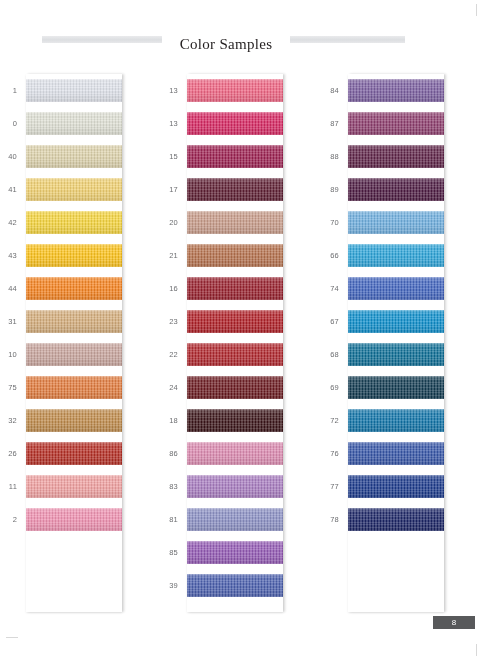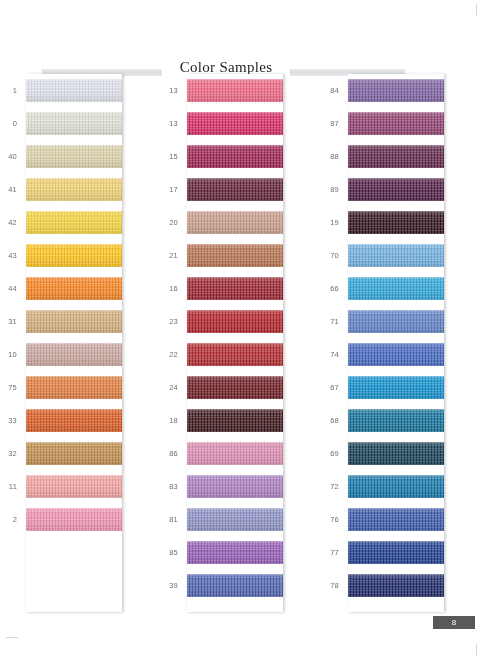--- a/index.html
+++ b/index.html
@@ -28,26 +28,26 @@
     position: absolute;
     background: #d8d8d8;
   }
   .crop-tr { top: 4px; right: 6px; width: 1px; height: 12px; }
   .crop-br { bottom: 4px; right: 6px; width: 1px; height: 12px; }
   .crop-bl { bottom: 22px; left: 6px; width: 12px; height: 1px; }
 
   
   .header {
     position: absolute;
-    top: 52px;
+    top: 36px;
     left: 0;
     width: 447px;
     height: 24px;
     display: flex;
-    align-items: flex-end;
+    align-items: flex-start;
     justify-content: center;
   }
   .rule {
     height: 7px;
     background: linear-gradient(to bottom, #e9eaec 0%, #dcdee1 55%, #e7e8ea 100%);
   }
   .rule-left  { width: 120px; margin-right: 18px; }
   .rule-right { width: 115px; margin-left: 18px; }
   .page-title {
     font-size: 15px;
@@ -241,29 +241,29 @@
               <div class="swatch" style="background: rgb(200, 164, 156);"></div>
             </div>
           </div>
           <div class="row">
             <div class="swatch-label">75</div>
             <div class="swatch-wrap">
               <div class="swatch" style="background: rgb(225, 122, 60);"></div>
             </div>
           </div>
           <div class="row">
-            <div class="swatch-label">33</div>
-            <div class="swatch-wrap">
-              <div class="swatch" style="background: rgb(217, 88, 31);"></div>
-            </div>
-          </div>
-          <div class="row">
             <div class="swatch-label">32</div>
             <div class="swatch-wrap">
               <div class="swatch" style="background: rgb(191, 138, 74);"></div>
+            </div>
+          </div>
+          <div class="row">
+            <div class="swatch-label">26</div>
+            <div class="swatch-wrap">
+              <div class="swatch" style="background: rgb(181, 46, 36);"></div>
             </div>
           </div>
           <div class="row">
             <div class="swatch-label">11</div>
             <div class="swatch-wrap">
               <div class="swatch" style="background: rgb(240, 160, 160);"></div>
             </div>
           </div>
           <div class="row">
             <div class="swatch-label">2</div>
@@ -395,41 +395,29 @@
               <div class="swatch" style="background: rgb(94, 35, 71);"></div>
             </div>
           </div>
           <div class="row">
             <div class="swatch-label">89</div>
             <div class="swatch-wrap">
               <div class="swatch" style="background: rgb(77, 27, 66);"></div>
             </div>
           </div>
           <div class="row">
-            <div class="swatch-label">19</div>
-            <div class="swatch-wrap">
-              <div class="swatch" style="background: rgb(46, 16, 24);"></div>
-            </div>
-          </div>
-          <div class="row">
             <div class="swatch-label">70</div>
             <div class="swatch-wrap">
               <div class="swatch" style="background: rgb(110, 174, 222);"></div>
             </div>
           </div>
           <div class="row">
             <div class="swatch-label">66</div>
             <div class="swatch-wrap">
               <div class="swatch" style="background: rgb(43, 163, 216);"></div>
-            </div>
-          </div>
-          <div class="row">
-            <div class="swatch-label">71</div>
-            <div class="swatch-wrap">
-              <div class="swatch" style="background: rgb(91, 127, 196);"></div>
             </div>
           </div>
           <div class="row">
             <div class="swatch-label">74</div>
             <div class="swatch-wrap">
               <div class="swatch" style="background: rgb(65, 100, 190);"></div>
             </div>
           </div>
           <div class="row">
             <div class="swatch-label">67</div>

